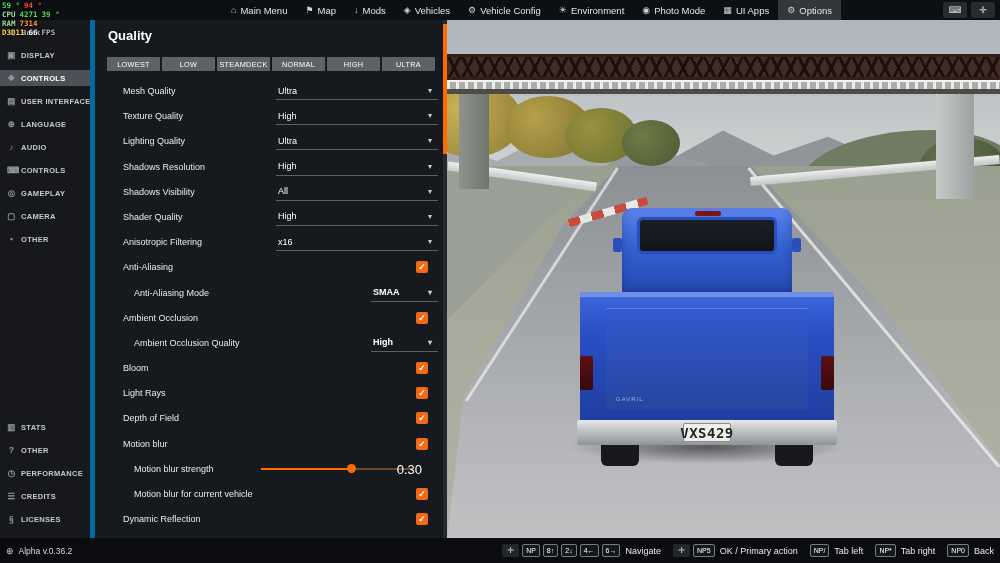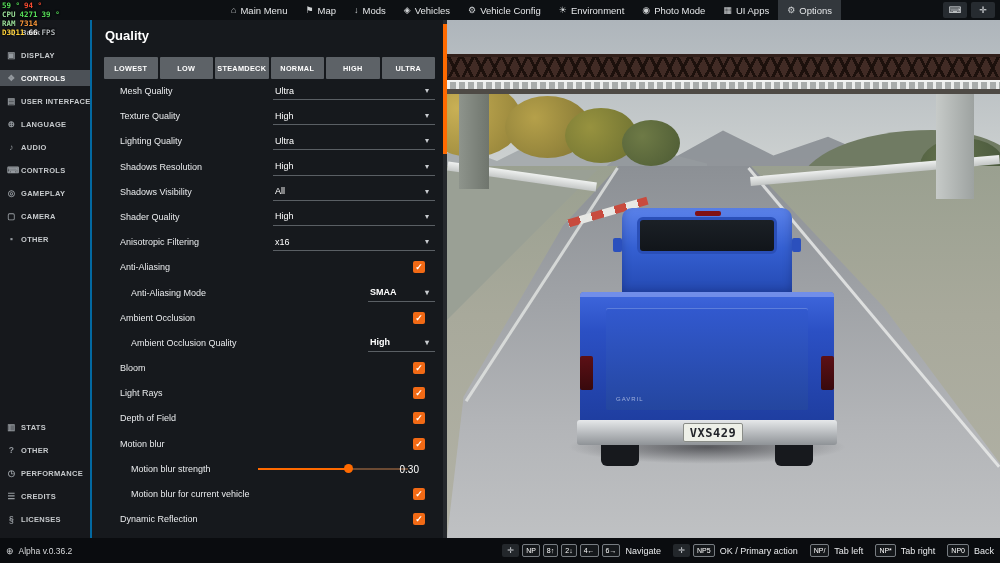--- a/index.html
+++ b/index.html
@@ -25,41 +25,41 @@
   .side-icon{width:9px;font-size:8.5px;color:#959a9f;text-align:center;flex:0 0 9px;}
   .side-spacer{flex:1;}
 
   
   .perf{position:absolute;left:2px;top:1px;z-index:40;font-family:"DejaVu Sans Mono",monospace;
         font-size:7.5px;line-height:9px;pointer-events:none;}
   .perf-row span{margin-right:4px;text-shadow:0 0 2px #000,0 0 2px #000;font-weight:bold;}
 
   
   .panel{position:absolute;left:90px;top:20px;width:357px;height:518px;background:rgba(23,26,30,.97);
-         border-left:2px solid #0369a1;z-index:10;}
+         border-left:5px solid #0369a1;z-index:10;}
   .panel-title{position:absolute;left:13px;top:8px;font-size:13px;font-weight:bold;color:#fff;}
   .presets{position:absolute;left:12px;top:37px;right:12px;display:flex;gap:2px;}
-  .preset-btn{flex:1;height:22px;background:#5d6267;color:#fff;font-size:7.3px;font-weight:bold;letter-spacing:.3px;
+  .preset-btn{flex:1;height:14px;background:#5d6267;color:#fff;font-size:7.3px;font-weight:normal;letter-spacing:.3px;
               display:flex;align-items:center;justify-content:center;border-radius:1px;white-space:nowrap;}
   .settings{position:absolute;left:12px;top:62px;width:333px;}
   .srow{position:relative;height:18px;margin-bottom:7.2px;margin-left:16px;}
   .slabel{position:absolute;left:0;top:50%;transform:translateY(-50%);font-size:9px;color:#e9ebed;white-space:nowrap;}
   .srow.indent .slabel{left:11px;}
   .sel{position:absolute;left:153px;right:2px;top:0;bottom:0;border-bottom:1px solid #5a5f64;
        display:flex;align-items:center;justify-content:space-between;padding:0 6px 0 2px;}
   .sel.narrow{left:248px;font-weight:bold;}
   .sel-value{font-size:9px;color:#fff;}
   .sel-chevron{font-size:8px;color:#c9ccd0;}
   .chk{position:absolute;right:12px;top:3px;width:12px;height:12px;background:#f26a15;border-radius:2px;
        color:#fff;font-size:9px;line-height:12px;text-align:center;font-weight:bold;}
   .slider{position:absolute;left:138px;top:0;bottom:0;width:150px;}
   .slider-track{position:absolute;left:0;right:0;top:8px;height:2px;background:#6b4a33;}
   .slider-fill{position:absolute;left:0;top:8px;height:2px;background:#ff6a00;}
   .slider-knob{position:absolute;top:4px;width:9px;height:9px;border-radius:50%;background:#ff6a00;margin-left:-4px;}
-  .slider-value{position:absolute;right:18px;top:50%;transform:translateY(-50%);font-size:10px;color:#fff;}
+  .slider-value{position:absolute;right:18px;top:50%;transform:translateY(-50%);font-size:13px;color:#fff;}
   .scrollbar{position:absolute;right:0;top:0;width:4px;height:100%;background:#26292d;}
   .scroll-thumb{position:absolute;top:4px;right:0;width:4px;height:130px;background:#ff6a00;}
 
   
   .bottombar{position:absolute;left:0;top:538px;width:1000px;height:25px;background:#0a0c0f;display:flex;
              align-items:center;padding:0 6px;z-index:30;}
   .version{display:flex;align-items:center;gap:5px;color:#d8dadc;font-size:8.5px;}
   .v-icon{font-size:9px;color:#cfd2d4;}
   .hints{margin-left:auto;display:flex;align-items:center;gap:12px;}
   .hint{display:flex;align-items:center;gap:3px;}
@@ -129,22 +129,22 @@
   .t-gate{position:absolute;left:26px;top:16px;width:202px;height:102px;border-radius:2px;
        background:linear-gradient(180deg,#3259cf,#24469f);box-shadow:inset 0 1px 0 #5d7edb;}
   .t-badge{position:absolute;left:10px;bottom:8px;font-size:6px;letter-spacing:1px;color:#9fb0dd;}
   .t-tail{position:absolute;top:148px;width:13px;height:34px;border-radius:2px;z-index:3;
        background:linear-gradient(#5c1016,#38090c);}
   .t-tail.tl{left:3px;} .t-tail.tr{right:3px;}
   .t-wheel{position:absolute;top:216px;width:38px;height:42px;background:#17191d;border-radius:6px;z-index:1;}
   .t-wheel.wl{left:24px;} .t-wheel.wr{right:24px;}
   .t-bumper{position:absolute;left:0;top:212px;width:260px;height:25px;border-radius:3px;z-index:3;
        background:linear-gradient(180deg,#e6e8ea 0%,#c2c5c8 40%,#8f9397 100%);}
-  .t-plate{position:absolute;left:106px;top:215px;width:60px;height:19px;background:#eef0e8;border:1px solid #8a8d88;
-       border-radius:2px;display:flex;align-items:center;justify-content:center;font-size:12px;font-weight:bold;
+  .t-plate{position:absolute;left:106px;top:215px;width:48px;height:19px;background:#eef0e8;border:1px solid #8a8d88;
+       border-radius:2px;display:flex;align-items:center;justify-content:center;font-size:14px;font-weight:bold;
        color:#23252a;z-index:4;font-family:"DejaVu Sans Mono",monospace;letter-spacing:.5px;}
 </style>
 </head>
 <body>
 
 <div class="topbar">
   <div class="topbar-menu">
       <div class="topbar-item">
         <span class="tb-icon">⌂</span>
         <span class="tb-label">Main Menu</span>

